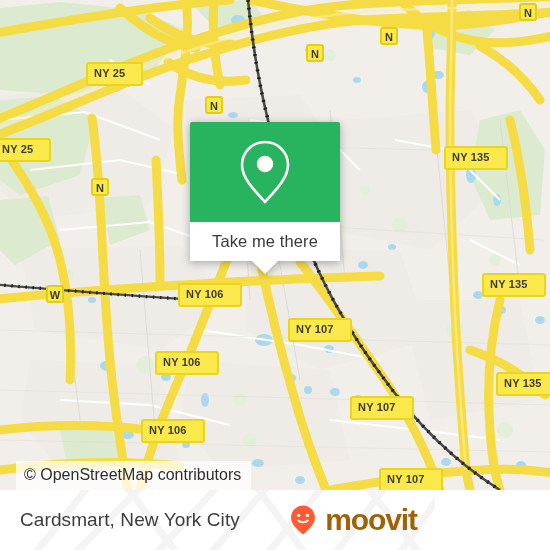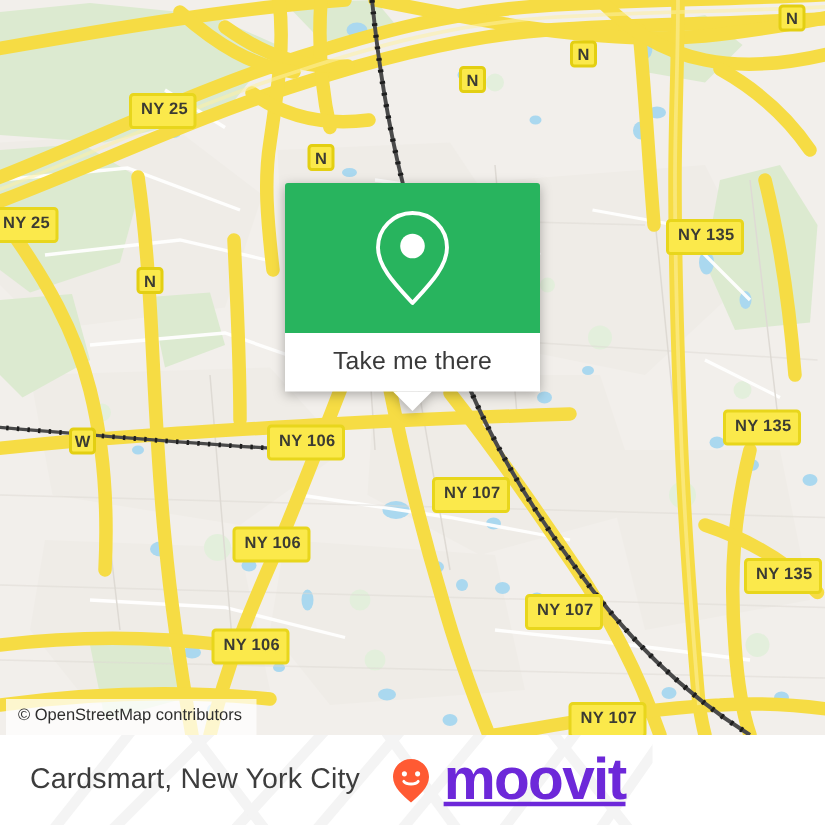--- a/index.html
+++ b/index.html
@@ -23,21 +23,21 @@
   
   .shield {
     position: absolute;
     background: #fbe94b;
     border: 2px solid #e8d61c;
     border-radius: 3px;
     color: #3b3b33;
     font-size: 11px;
     font-weight: bold;
     line-height: 1;
-    padding: 4px 4px 5px 6px;
+    padding: 4px 16px 5px 6px;
     white-space: nowrap;
     letter-spacing: .2px;
     font-family: "Liberation Sans", sans-serif;
   }
   .nshield {
     position: absolute;
     background: #fbe94b;
     border: 2px solid #e3cf12;
     border-radius: 3px;
     color: #3b3b33;
@@ -46,35 +46,35 @@
     line-height: 1;
     width: 18px; height: 18px;
     text-align: center;
     padding-top: 3px;
     font-family: "Liberation Sans", sans-serif;
   }
 
   
   #attribution {
     position: absolute;
-    left: 4px; bottom: 0;
+    left: 16px; bottom: 0;
     background: rgba(255,255,255,0.74);
     color: #2e2e2e;
-    font-size: 11px;
+    font-size: 16px;
     line-height: 1;
     padding: 6px 10px 7px 8px;
     white-space: nowrap;
     font-family: "Liberation Sans", sans-serif;
   }
 
   
   #popup {
     position: absolute;
     left: 190px; top: 122px;
-    width: 170px;
+    width: 150px;
     filter: drop-shadow(0 2px 4px rgba(0,0,0,0.30));
   }
   #popup-head {
     height: 100px;
     background: #28b45e;
     border-radius: 2px 2px 0 0;
     display: flex; align-items: center; justify-content: center;
   }
   #popup-foot {
     height: 39px;
@@ -120,26 +120,25 @@
     z-index: 2;
   }
   #brand {
     position: absolute;
     right: 18px; top: 50%;
     transform: translateY(-50%);
     display: flex; align-items: center; gap: 5px;
     z-index: 2;
   }
   #brand-text {
-    font-size: 39px;
+    font-size: 30px;
     font-weight: bold;
-    color: #6d28d9;
+    color: #a16207;
     letter-spacing: -1.1px;
     line-height: 1;
-    text-decoration: underline;
   }
 </style>
 </head>
 <body>
 
 <div id="app">
 
   <div id="map">
 
     <svg id="map-svg" viewBox="0 0 550 490" preserveAspectRatio="none">

